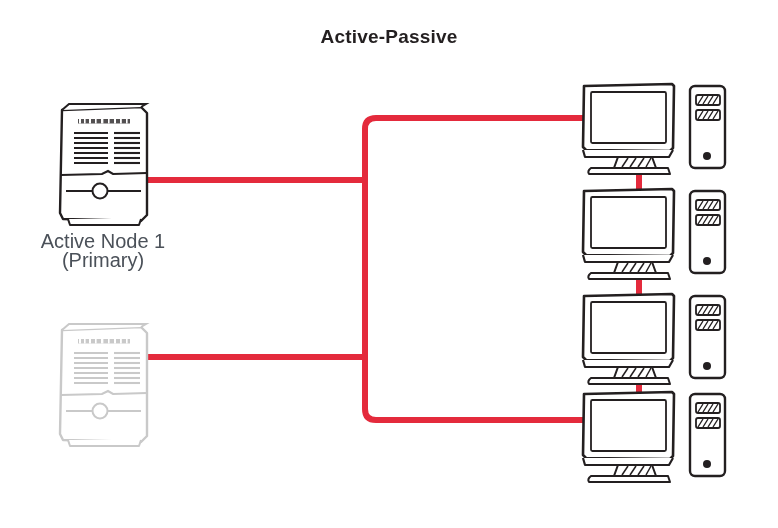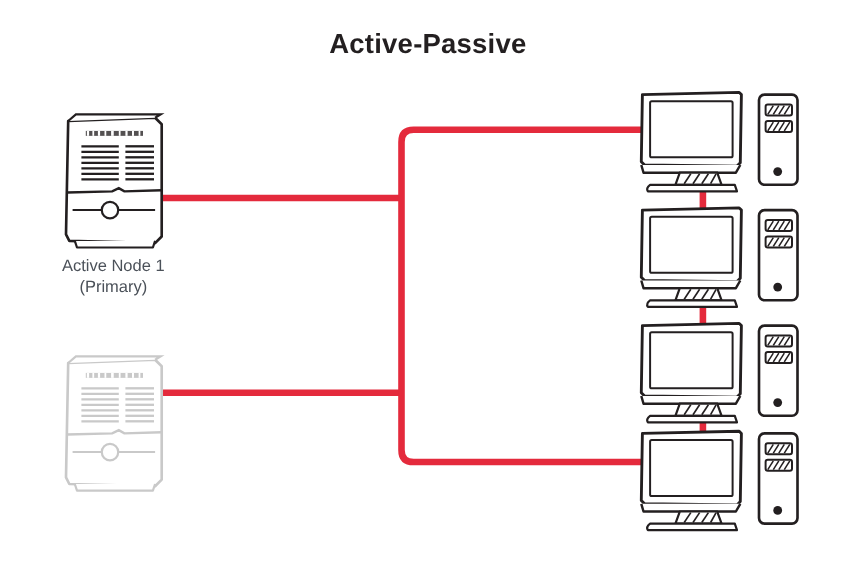--- a/index.html
+++ b/index.html
@@ -19,30 +19,30 @@
     width: 778px;
     height: 528px;
     background: #ffffff;
   }
   #diagram-title {
     position: absolute;
     top: 26px;
     left: 0;
     width: 778px;
     text-align: center;
-    font-size: 25px;
+    font-size: 19px;
     font-weight: bold;
     color: #231f20;
     letter-spacing: 0.2px;
     font-family: "Liberation Sans", sans-serif;
   }
   .node-label {
     position: absolute;
     text-align: center;
-    font-size: 15px;
+    font-size: 20px;
     line-height: 19px;
     color: #4b5159;
     font-family: "Liberation Sans", sans-serif;
     white-space: pre-line;
   }
   #label-active {
     left: 8px;
     top: 232px;
     width: 190px;
   }

